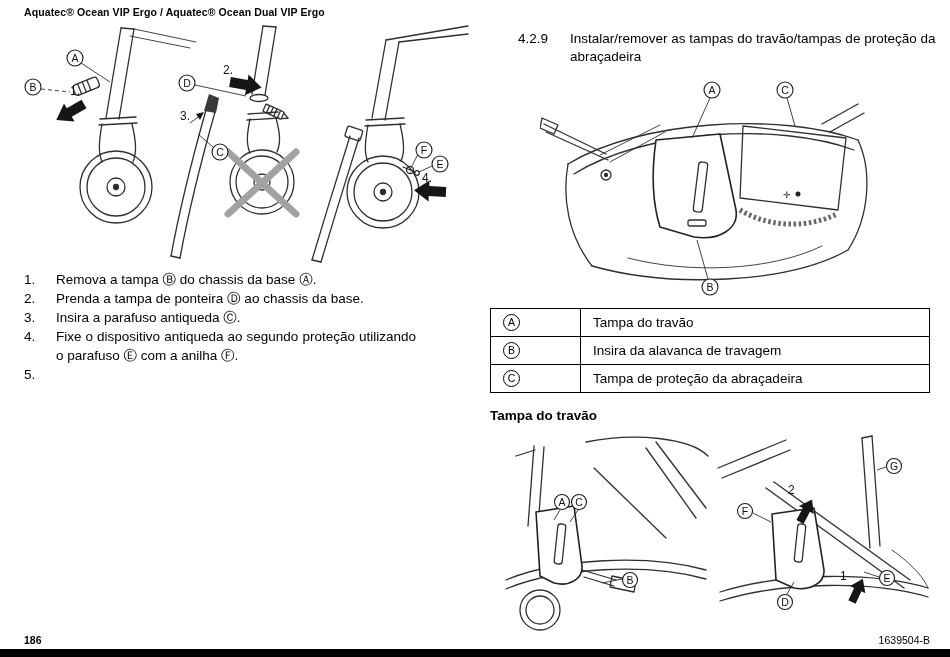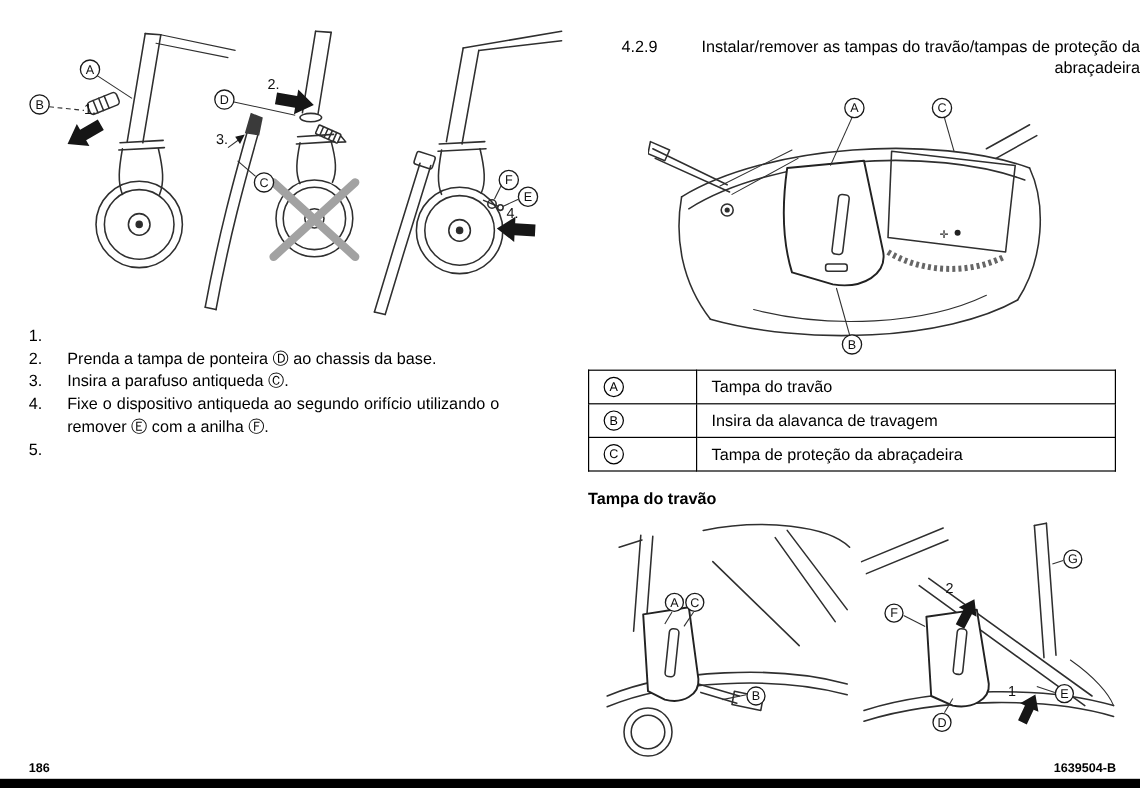--- a/index.html
+++ b/index.html
@@ -17,39 +17,39 @@
   .steps { position:absolute; left:24px; top:270px; width:424px; }
   .step { display:flex; font-size:13.5px; line-height:19px; }
   .step-num { width:32px; flex-shrink:0; }
   .step-text { width:360px; text-align:justify; }
   
   .section-heading {
     position:absolute; left:518px; top:30px; width:445px;
     display:flex; font-weight:normal; font-size:13.5px; line-height:18px;
   }
   .sec-num { width:52px; flex-shrink:0; }
-  .sec-title { width:380px;text-align:right; }
+  .sec-title { width:380px; }
   .brake-svg { position:absolute; left:540px; top:80px; }
   .legend-table {
     position:absolute; left:490px; top:308px; width:440px;
     border-collapse:collapse; font-size:13.5px;
   }
   .legend-table td { border:1px solid #000; height:28px; padding:0 8px 0 12px; vertical-align:middle; }
   .legend-table td.key-cell { width:90px; }
   .circle-label {
     display:inline-flex; width:17px; height:17px; border:1.2px solid #000;
     border-radius:50%; align-items:center; justify-content:center;
     font-size:10.5px; line-height:1;
   }
   .subheading { position:absolute; left:490px; top:408px; font-weight:bold; font-size:13.5px; }
   .detail-left-svg  { position:absolute; left:498px; top:430px; }
   .detail-right-svg { position:absolute; left:714px; top:430px; }
   
   .footer-left  { position:absolute; left:24px;  bottom:11px; font-size:10.5px; font-weight:bold; }
-  .footer-right { position:absolute; right:20px; bottom:11px; font-size:10.5px; font-weight:bold;margin-left:28px; }
+  .footer-right { position:absolute; right:20px; bottom:11px; font-size:10.5px; font-weight:normal;margin-left:28px; }
   .bottom-bar { position:absolute; left:0; bottom:0; width:950px; height:8px; background:#000; }
   
   svg .line   { fill:none; stroke:#2f2f2f; stroke-width:1.3; stroke-linecap:round; stroke-linejoin:round; }
   svg .line15 { fill:#fff; stroke:#222; stroke-width:1.6; stroke-linejoin:round; }
   svg .thin   { stroke-width:0.9; }
   svg .leader { stroke:#2f2f2f; stroke-width:0.9; fill:none; }
   svg .dashed { stroke-dasharray:4 3; }
   svg .xline  { stroke:#a2a2a2; stroke-width:7; stroke-linecap:round; }
   svg .rack   { fill:none; stroke:#666; stroke-width:5; stroke-dasharray:2.5 2.6; }
   svg .lbl circle { fill:#fff; stroke:#1a1a1a; stroke-width:1.1; }
@@ -60,20 +60,21 @@
 <body>
 
 <div class="page">
 
   <svg width="0" height="0" style="position:absolute">
     <defs>
       <path id="arrow" d="M0,-5 L17,-5 L17,-10.5 L32,0 L17,10.5 L17,5 L0,5 Z" fill="#161616"></path>
     </defs>
   </svg>
 
+  <div class="header">Aquatec® Ocean VIP Ergo / Aquatec® Ocean Dual VIP Ergo</div>
 
   <svg class="caster-svg" width="450" height="242" viewBox="0 0 450 242">
 
     <g>
       <g class="line">
         <path d="M86,94 L101,4"></path>
           <path d="M99,95 L114,5"></path>
           <path d="M101,4 L114,5"></path>
         <path d="M114,5 L176,18" class="thin"></path>
           <path d="M110,12 L170,24" class="thin"></path>
@@ -187,32 +188,33 @@
           <text x="420" y="143.5">E</text>
       </g>
       <text class="marker-text" x="402" y="158">4.</text>
       <use href="#arrow" transform="translate(426,168) rotate(183)"></use>
     </g>
   </svg>
 
   <div class="steps">
     <div class="step">
       <span class="step-num">1.</span>
+      <span class="step-text">Remova a tampa Ⓑ do chassis da base Ⓐ.</span>
     </div>
     <div class="step">
       <span class="step-num">2.</span>
       <span class="step-text">Prenda a tampa de ponteira Ⓓ ao chassis da base.</span>
     </div>
     <div class="step">
       <span class="step-num">3.</span>
       <span class="step-text">Insira a parafuso antiqueda Ⓒ.</span>
     </div>
     <div class="step">
       <span class="step-num">4.</span>
-      <span class="step-text">Fixe o dispositivo antiqueda ao segundo orifício utilizando o remover Ⓔ com a anilha Ⓕ.</span>
+      <span class="step-text">Fixe o dispositivo antiqueda ao segundo proteção utilizando o parafuso Ⓔ com a anilha Ⓕ.</span>
     </div>
     <div class="step">
       <span class="step-num">5.</span>
     </div>
   </div>
 
   <div class="section-heading">
     <span class="sec-num">4.2.9</span>
     <span class="sec-title">Instalar/remover as tampas do travão/tampas de proteção da abraçadeira</span>
   </div>

